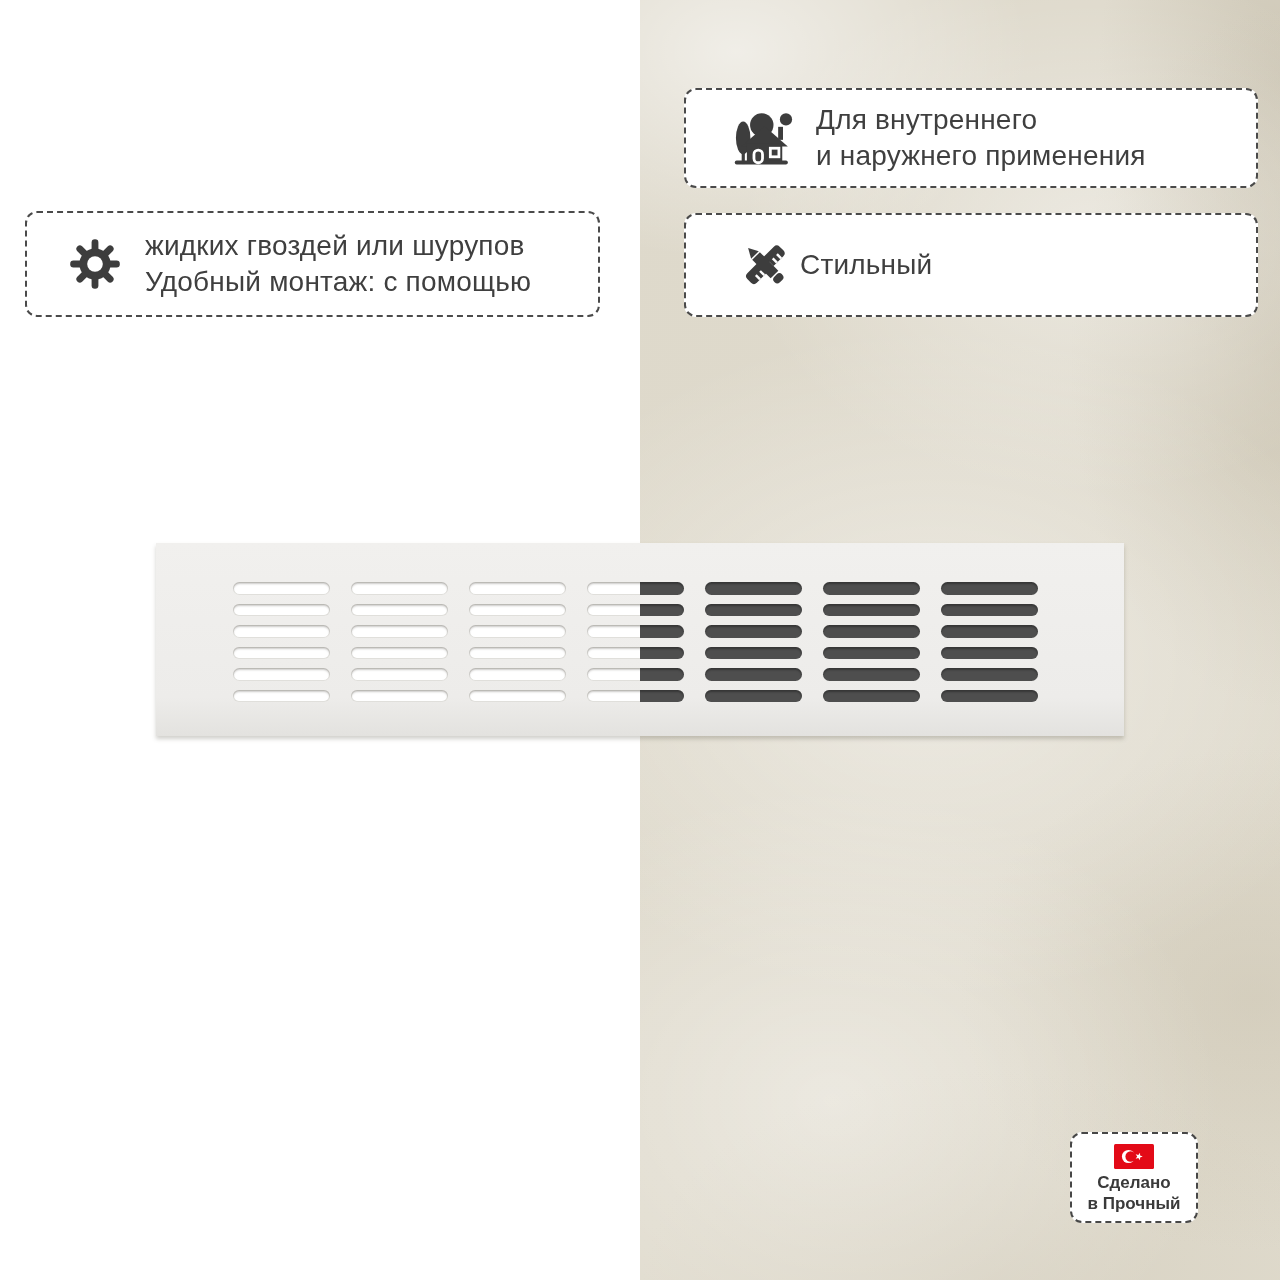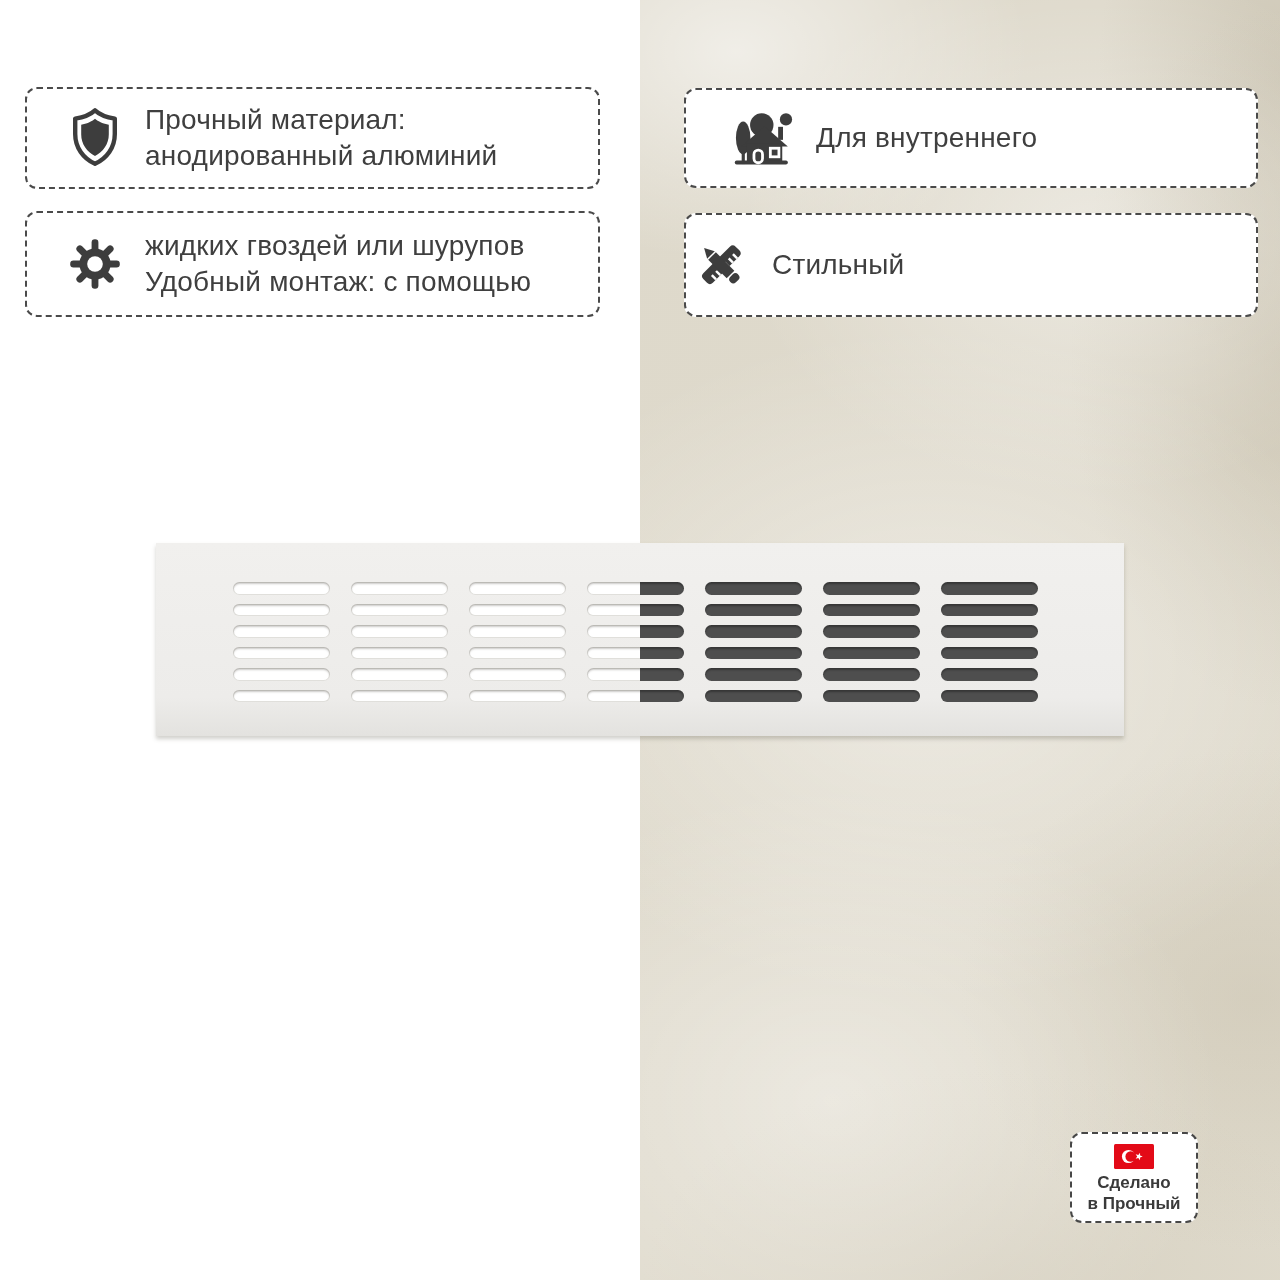--- a/index.html
+++ b/index.html
@@ -24,21 +24,21 @@
   }
   
   .fb{
     position:absolute; box-sizing:border-box;
     background:#ffffff; border:2px dashed #4a4a4a; border-radius:12px;
     display:flex; align-items:center;
   }
   #fb-material {left:25px;  top:87px;  width:575px; height:102px; padding-left:36px; gap:18px;}
   #fb-mounting {left:25px;  top:211px; width:575px; height:106px; padding-left:36px; gap:18px;}
   #fb-usage    {left:684px; top:88px;  width:574px; height:100px; padding-left:44px; gap:16px;}
-  #fb-design   {left:684px; top:213px; width:574px; height:104px; gap:16px;}
+  #fb-design   {left:684px; top:213px; width:574px; height:104px; padding-left:44px; gap:0;}
   .fb-icon{flex:0 0 auto; width:64px; display:flex; justify-content:center; align-items:center;}
   #fb-usage .fb-icon, #fb-design .fb-icon{width:70px;}
   .fb-text{font-size:28px; line-height:36px; color:#3f3f3f; letter-spacing:0.2px;}
   
   .grille{
     position:absolute; left:156px; top:543px; width:968px; height:193px;
     background:linear-gradient(180deg,#f1f0ee 0%,#edecea 80%,#e3e2df 100%);
     box-shadow:0 3px 4px rgba(95,90,75,0.28);
   }
   .slots-layer{position:absolute; inset:0; box-sizing:border-box; padding:39px 0 0 77px;}
@@ -64,32 +64,20 @@
   .badge-text{font-size:17px; font-weight:bold; line-height:21px; color:#3a3a3a; text-align:center;}
   .ic{display:block;}
 </style>
 </head>
 <body>
 
 <div class="canvas">
 
   <div class="bg-right"></div>
 
-  <section class="fb" id="fb-material">
-    <span class="fb-icon">
-      <svg class="ic" width="54" height="60" viewBox="0 0 27 30">
-        <path d="M13.5 1.2 C11.5 3.1 7.6 4.7 3.6 5.3 V13 C3.6 19.8 7.6 25.2 13.5 27.9 C19.4 25.2 23.4 19.8 23.4 13 V5.3 C19.4 4.7 15.5 3.1 13.5 1.2 Z" fill="none" stroke="#3d3d3d" stroke-width="2.2" stroke-linejoin="round"></path>
-        <path d="M13.5 5.4 C12 6.8 9.2 7.9 6.6 8.4 V13.2 C6.6 18 9.5 21.9 13.5 24 C17.5 21.9 20.4 18 20.4 13.2 V8.4 C17.8 7.9 15 6.8 13.5 5.4 Z" fill="#3d3d3d"></path>
-      </svg>
-    </span>
-    <div class="fb-text">
-      <div>Прочный материал:</div>
-      <div>анодированный алюминий</div>
-    </div>
-  </section>
 
   <section class="fb" id="fb-mounting">
     <span class="fb-icon">
       <svg class="ic" width="52" height="52" viewBox="0 0 26 26">
         <g fill="#3d3d3d">
           <circle cx="13" cy="13" r="7.8"></circle>
           <rect x="11.3" y="0.6" width="3.4" height="6.4" rx="1.6"></rect>
           <rect x="11.3" y="0.6" width="3.4" height="6.4" rx="1.6" transform="rotate(45 13 13)"></rect>
           <rect x="11.3" y="0.6" width="3.4" height="6.4" rx="1.6" transform="rotate(90 13 13)"></rect>
           <rect x="11.3" y="0.6" width="3.4" height="6.4" rx="1.6" transform="rotate(135 13 13)"></rect>
@@ -119,20 +107,21 @@
           <path d="M17.5 9.2 L30 20 H5 Z"></path>
           <rect x="8" y="18.5" width="19" height="10.3"></rect>
           <rect x="1.5" y="27.6" width="28.5" height="2.1" rx="1"></rect>
         </g>
         <rect x="11.8" y="22" width="4.6" height="6.8" rx="2.3" fill="none" stroke="#ffffff" stroke-width="1.5"></rect>
         <rect x="20.6" y="21" width="4.6" height="4.6" fill="none" stroke="#ffffff" stroke-width="1.5"></rect>
       </svg>
     </span>
     <div class="fb-text">
       <div>Для внутреннего</div>
+      <div>и наружнего применения</div>
     </div>
   </section>
 
   <section class="fb" id="fb-design">
     <span class="fb-icon">
       <svg class="ic" width="56" height="56" viewBox="0 0 30 30">
         <g transform="rotate(-45 15 15)">
           <rect x="3" y="11.4" width="24.5" height="7.2" rx="2.2" fill="#3d3d3d"></rect>
           <g fill="#ffffff">
             <rect x="7" y="15.4" width="1.3" height="3.2"></rect>

